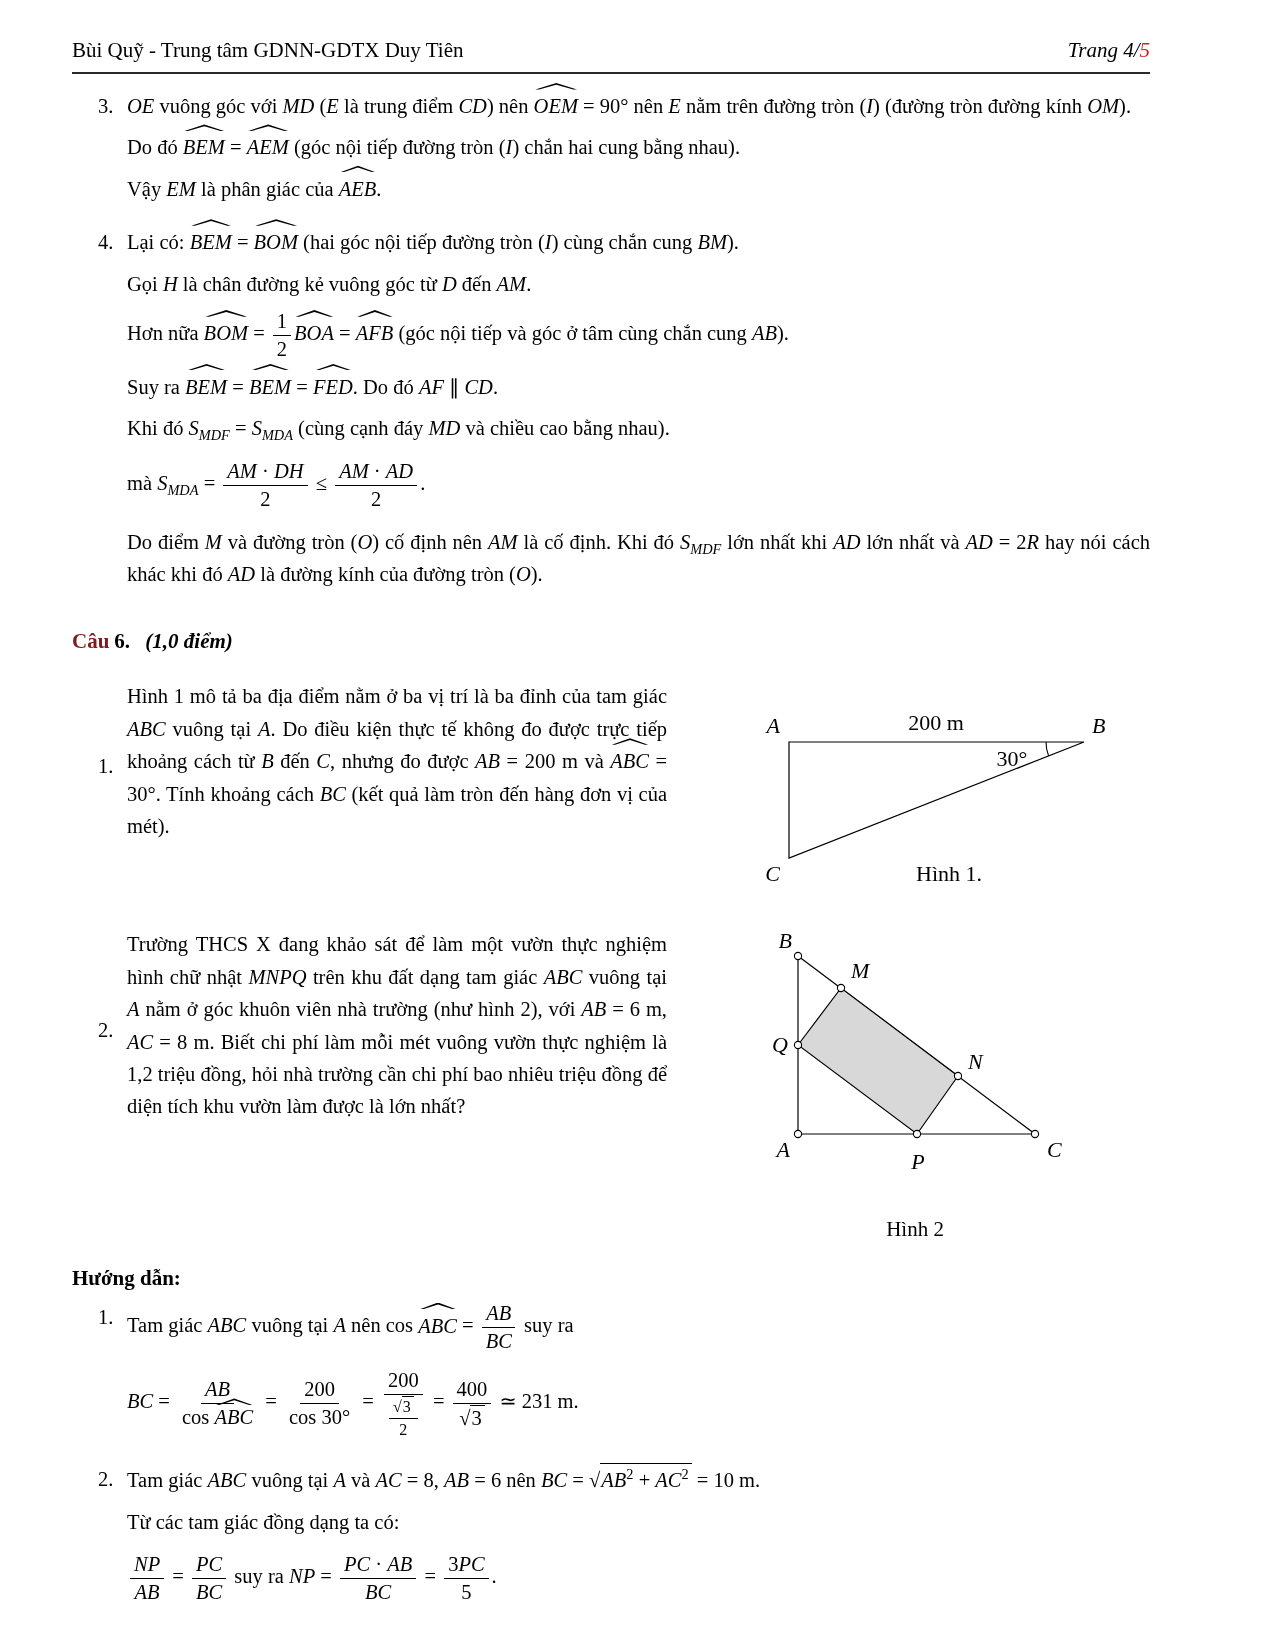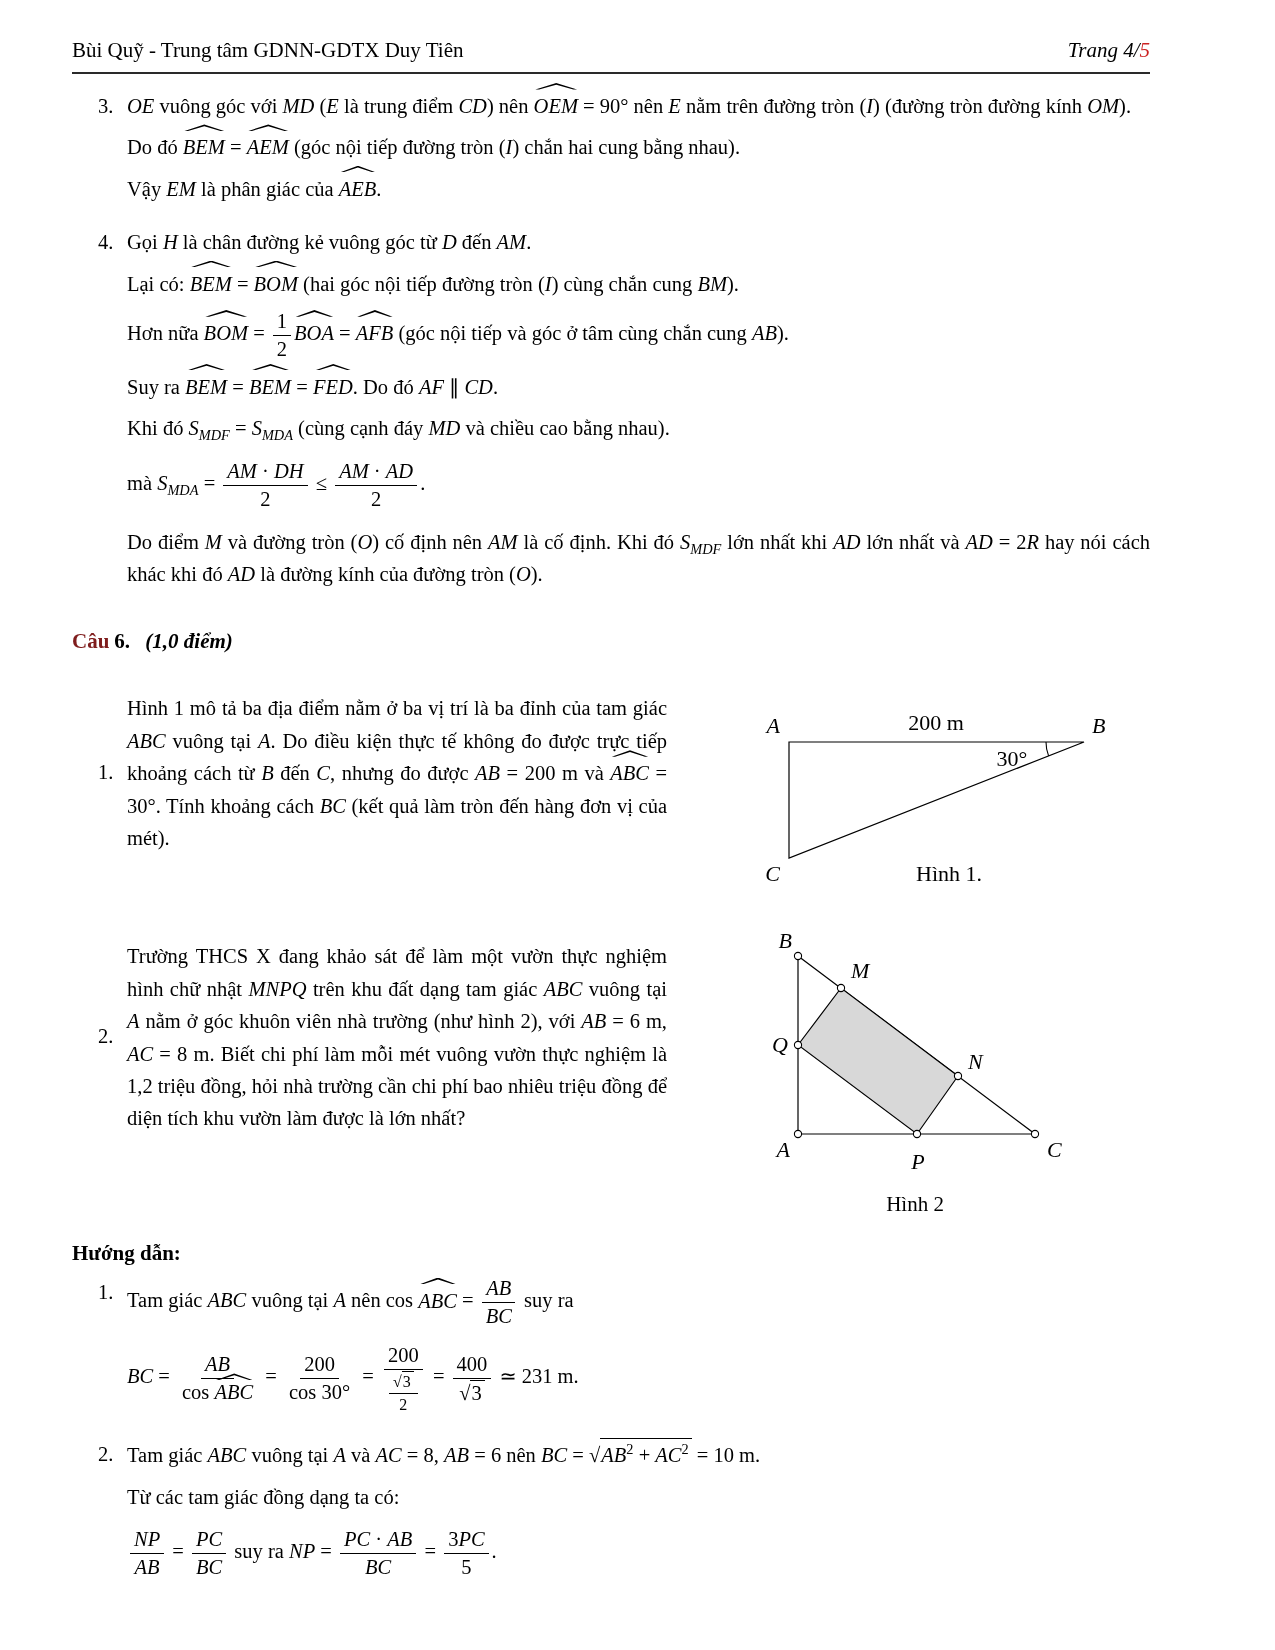--- a/index.html
+++ b/index.html
@@ -38,24 +38,24 @@
   .sqrt .rcd{display:inline-block;border-top:1.3px solid #000;padding:0 3px 0 1px;}
   
   .cau-head{margin:30px 0 4px;font-size:21px;}
   .cau-label{font-weight:bold;color:#7f1d1d;}
   .cau-num{font-weight:bold;margin-left:5px;}
   .cau-points{font-style:italic;font-weight:bold;margin-left:10px;margin-top:37px;}
   .q-item{display:flex;align-items:flex-start;margin:26px 0 6px;}
   .q-item + .q-item{margin-top:28px;}
   .q-left{flex:0 0 595px;display:flex;align-items:center;}
   .q-no{flex:0 0 55px;box-sizing:border-box;padding-left:26px;}
-  .q-text{flex:1;min-width:0;margin-top:12px;}
+  .q-text{flex:1;min-width:0;}
   figure.fig{margin:0 36px 0 auto;}
   figure.fig2{margin-right:70px;}
-  figure.fig figcaption{text-align:center;margin-top:7px;font-size:21px;}
+  figure.fig figcaption{text-align:center;margin-top:32px;font-size:21px;}
   .svglbl{font-family:"Liberation Serif",serif;font-size:22px;}
   .svgit{font-style:italic;}
   
   .hd-title{margin:24px 0 10px;font-size:21px;font-weight:bold;}
   .solution .enum-item{margin-bottom:10px;}
 </style>
 </head>
 <body>
 
 <div class="page">
@@ -70,22 +70,22 @@
       <div class="enum-no">3.</div>
       <div class="enum-body">
           <p class="tline"><span class="mi">OE</span> vuông góc với <span class="mi">MD</span> (<span class="mi">E</span> là trung điểm <span class="mi">CD</span>) nên <span class="mi hat">OEM</span> = 90° nên <span class="mi">E</span> nằm trên đường tròn (<span class="mi">I</span>) (đường tròn đường kính <span class="mi">OM</span>).</p>
           <p class="tline">Do đó <span class="mi hat">BEM</span> = <span class="mi hat">AEM</span> (góc nội tiếp đường tròn (<span class="mi">I</span>) chắn hai cung bằng nhau).</p>
           <p class="tline">Vậy <span class="mi">EM</span> là phân giác của <span class="mi hat">AEB</span>.</p>
         </div>
     </div>
     <div class="enum-item">
       <div class="enum-no">4.</div>
       <div class="enum-body">
+          <p class="tline">Lại có: <span class="mi hat">BEM</span> = <span class="mi hat">BOM</span> (hai góc nội tiếp đường tròn (<span class="mi">I</span>) cùng chắn cung <span class="mi">BM</span>).</p>
           <p class="tline">Gọi <span class="mi">H</span> là chân đường kẻ vuông góc từ <span class="mi">D</span> đến <span class="mi">AM</span>.</p>
-          <p class="tline">Lại có: <span class="mi hat">BEM</span> = <span class="mi hat">BOM</span> (hai góc nội tiếp đường tròn (<span class="mi">I</span>) cùng chắn cung <span class="mi">BM</span>).</p>
           <p class="tline">Hơn nữa <span class="mi hat">BOM</span> = <span class="frac">
               <span class="num">1</span>
               <span class="den">2</span>
             </span><span class="mi hat">BOA</span> = <span class="mi hat">AFB</span> (góc nội tiếp và góc ở tâm cùng chắn cung <span class="mi">AB</span>).</p>
           <p class="tline">Suy ra <span class="mi hat">BEM</span> = <span class="mi hat">BEM</span> = <span class="mi hat">FED</span>. Do đó <span class="mi">AF</span> ∥ <span class="mi">CD</span>.</p>
           <p class="tline">Khi đó <span><span class="mi">S</span><sub class="sm">MDF</sub></span> = <span><span class="mi">S</span><sub class="sm">MDA</sub></span> (cùng cạnh đáy <span class="mi">MD</span> và chiều cao bằng nhau).</p>
           <p class="tline disp">mà <span><span class="mi">S</span><sub class="sm">MDA</sub></span> = <span class="frac">
               <span class="num"><span class="mi">AM</span> · <span class="mi">DH</span></span>
               <span class="den">2</span>
             </span> ≤ <span class="frac">

